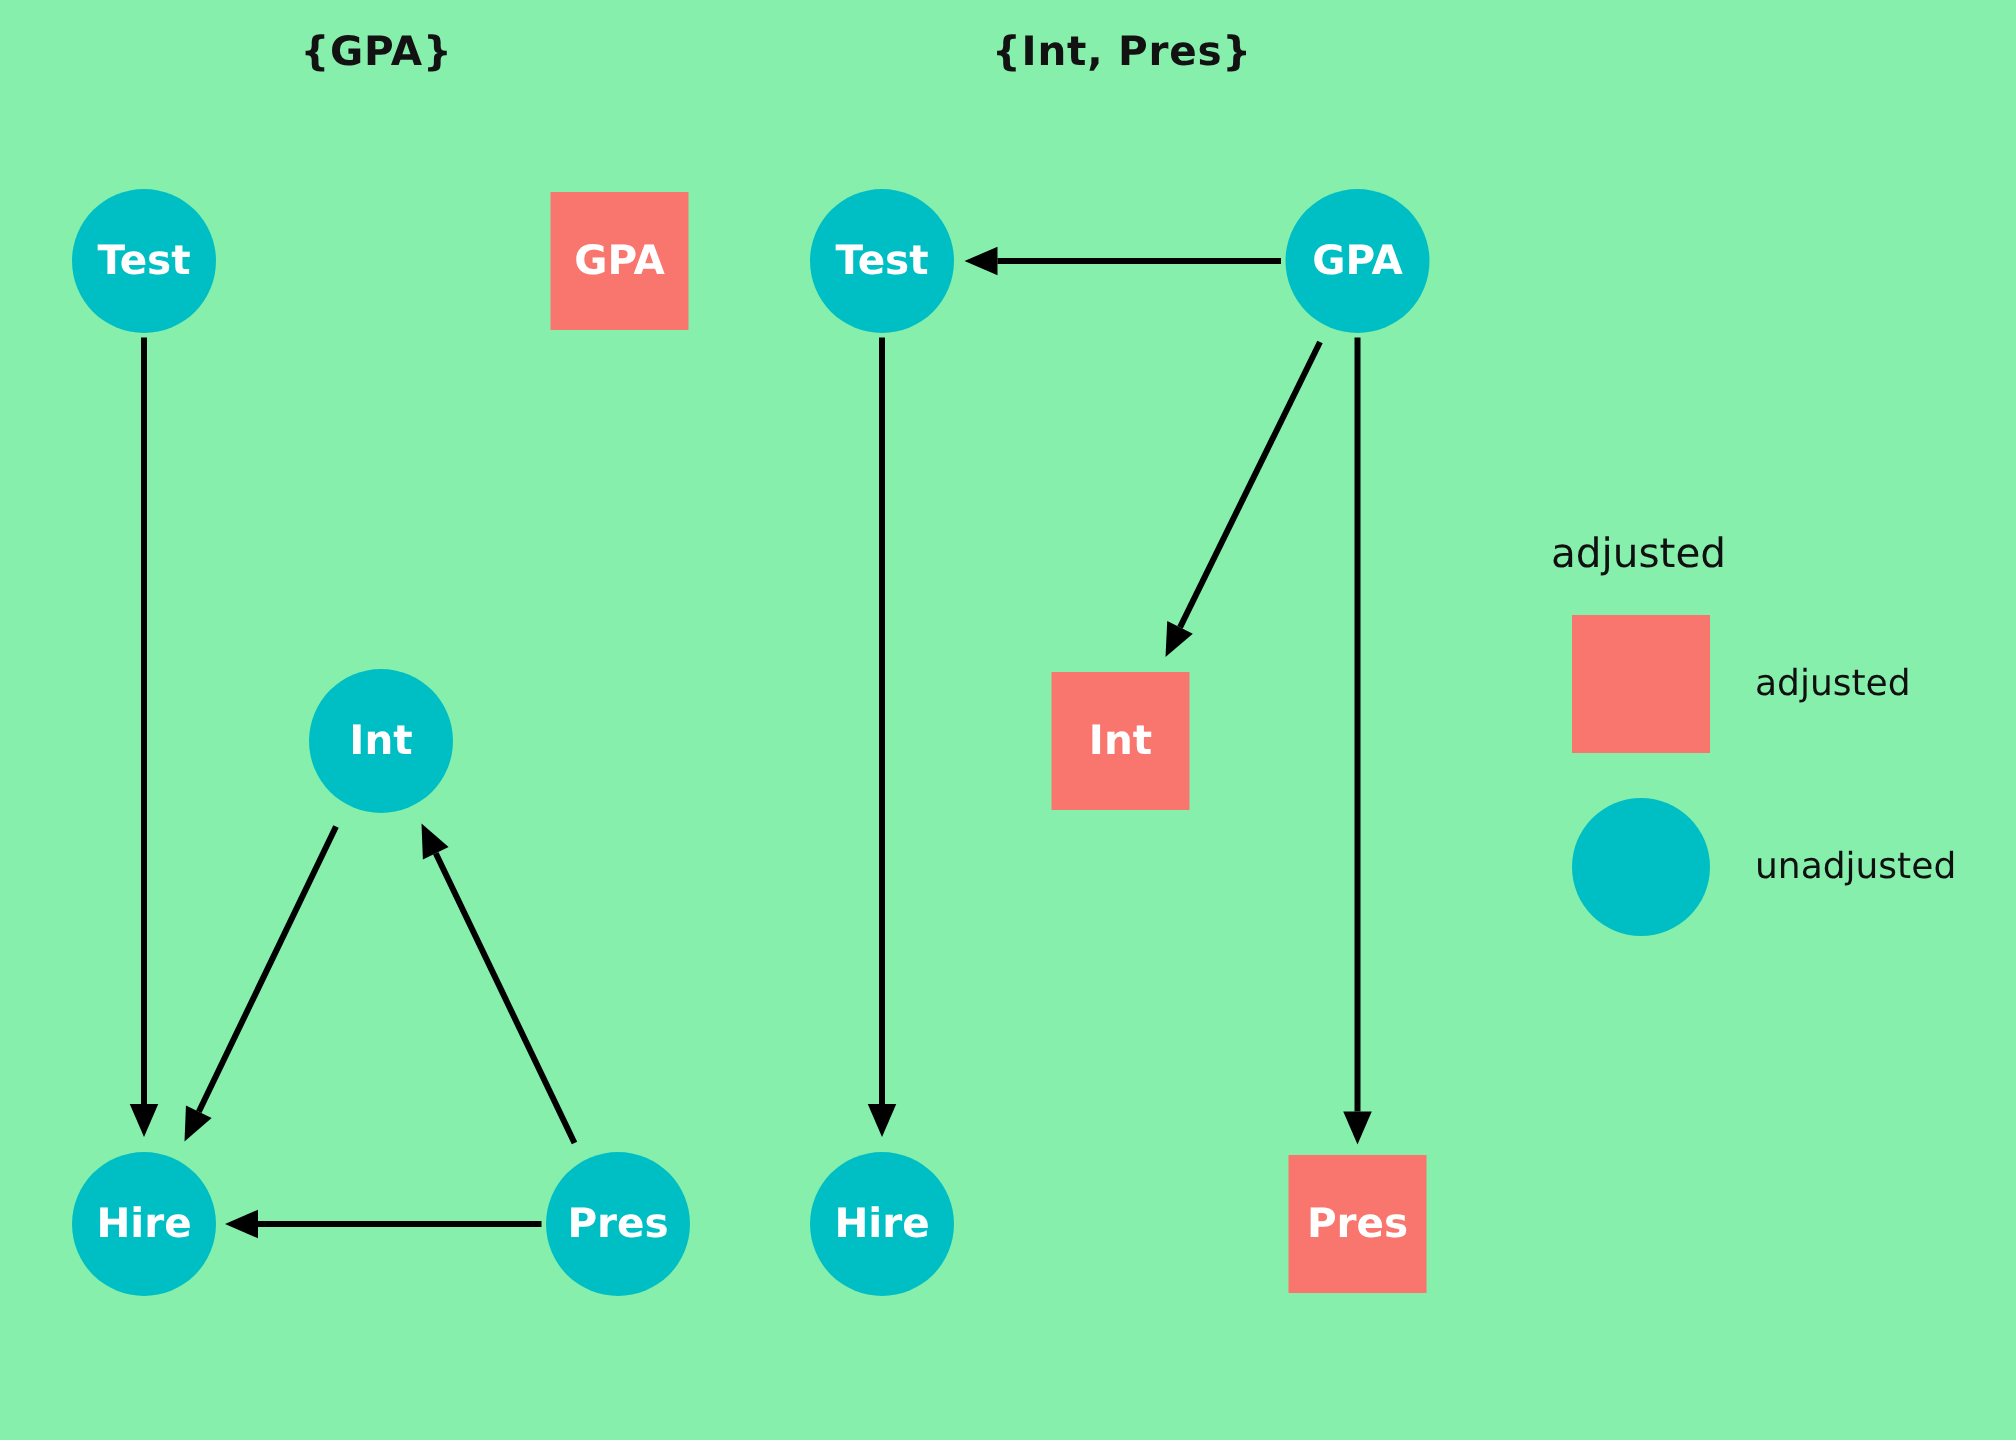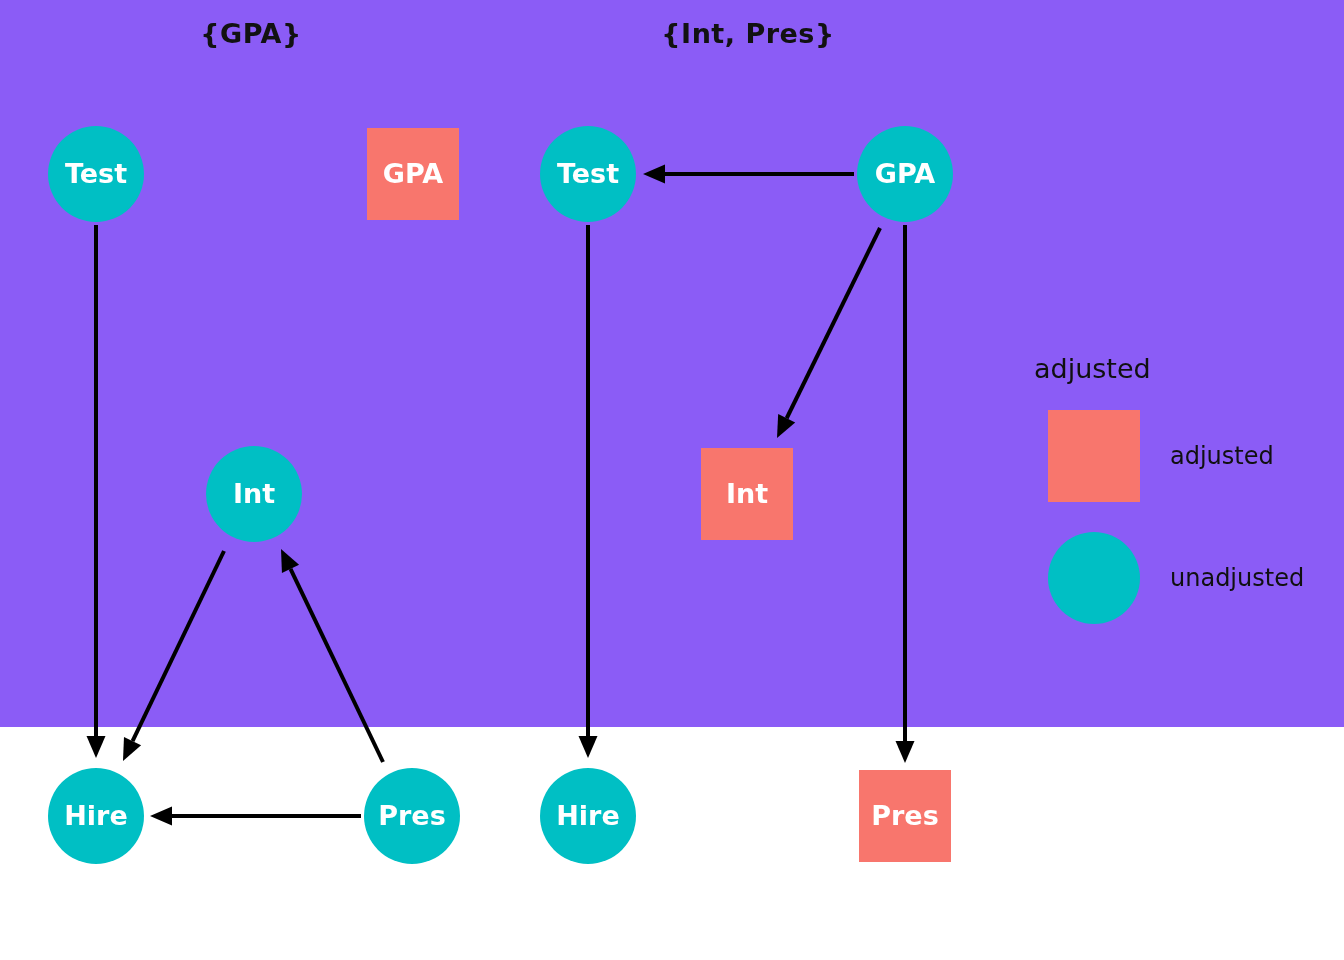--- a/index.html
+++ b/index.html
@@ -9,22 +9,22 @@
   }
   body {
     width: 1344px;
     height: 960px;
     font-family: "DejaVu Sans", sans-serif;
     overflow: hidden;
   }
   #stage {
     position: relative;
     width: 1344px;
-    height: 727px;
-    background: #8b5cf6;
+    height: 960px;
+    background: #86efac;
   }
   svg.graph-svg {
     position: absolute;
     left: 0;
     top: 0;
     width: 1344px;
     height: 960px;
   }
   .panel-title {
     font-family: "DejaVu Sans", sans-serif;

